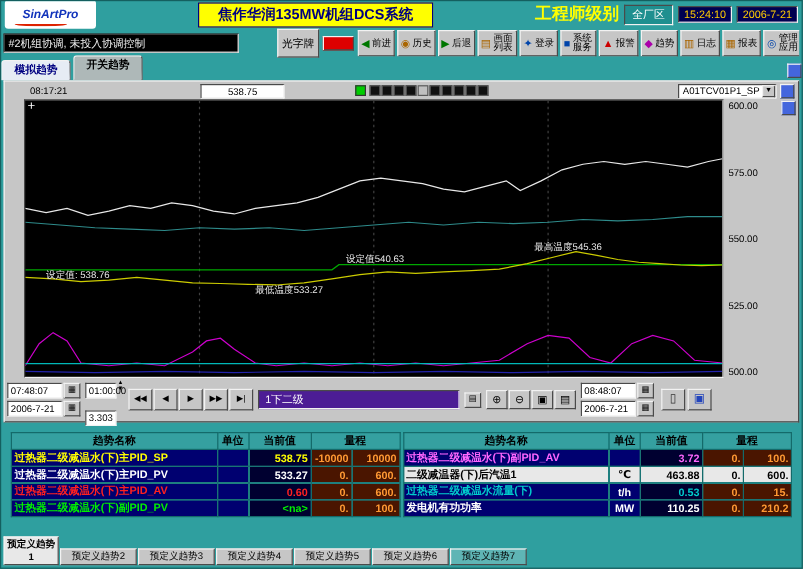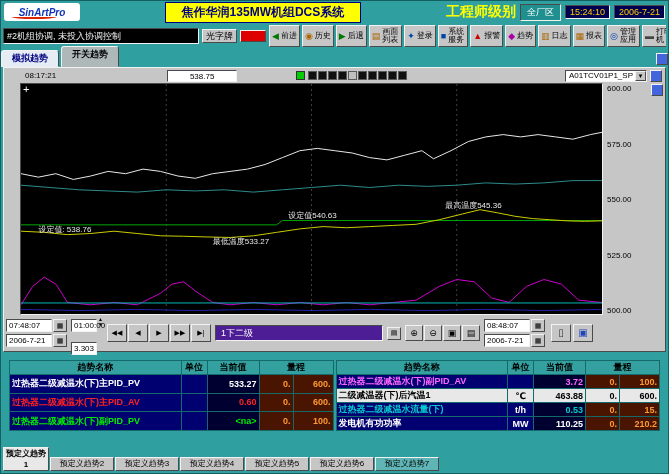--- a/index.html
+++ b/index.html
@@ -3,32 +3,32 @@
 <meta charset="utf-8">
 <style>
   *{margin:0;padding:0;box-sizing:border-box;font-family:"Liberation Sans","DejaVu Sans",sans-serif;}
   body{background:#4a4a4a;display:flex;justify-content:flex-start;}
   .window{width:669px;height:474px;background:#2f9f9f;border:1px solid #145f5f;display:flex;flex-direction:column;overflow:hidden;position:relative;}
   .raised{border:1px solid;border-color:#f2f2f2 #4a4a4a #4a4a4a #f2f2f2;background:#c6c6c6;}
   .sunken{border:1px solid;border-color:#4a4a4a #f2f2f2 #f2f2f2 #4a4a4a;}
 
   
   .titlebar{height:22px;display:flex;align-items:center;gap:4px;padding:1px 3px;flex:0 0 auto;}
-  .logo{width:76px;height:18px;background:#fff;border-radius:3px;display:flex;align-items:center;justify-content:center;position:relative;flex:0 0 auto;}
+  .logo{width:76px;height:24px;background:#fff;border-radius:3px;display:flex;align-items:center;justify-content:center;position:relative;flex:0 0 auto;}
   .logo-text{font-style:italic;font-weight:bold;font-size:10px;color:#1133bb;}
   .logo-swoosh{position:absolute;left:8px;bottom:2px;width:44px;height:4px;border-bottom:2px solid #dd2200;border-radius:0 0 50% 50%;}
   .title-box{margin:0 auto;background:#ffff00;border:1px solid #000080;color:#000080;font-weight:bold;font-size:12px;padding:1px 16px;white-space:nowrap;}
   .user-level{color:#ffff00;font-size:14px;font-weight:bold;white-space:nowrap;}
   .area-box{background:#1f8f8f;color:#fff;font-size:9px;padding:1px 6px;border:1px solid;border-color:#4a4a4a #f2f2f2 #f2f2f2 #4a4a4a;white-space:nowrap;cursor:pointer;}
   .clock-box,.date-box{background:#000050;color:#ffcc00;font-size:9px;padding:1px 4px;border:1px solid;border-color:#4a4a4a #f2f2f2 #f2f2f2 #4a4a4a;white-space:nowrap;}
 
   
   .toolbar-row{height:26px;display:flex;align-items:center;gap:3px;padding:0 2px;flex:0 0 auto;overflow:hidden;}
   .status-box{width:196px;height:16px;background:#000;color:#f0f0f0;font-size:9px;line-height:14px;padding:0 3px;border:1px solid;border-color:#4a4a4a #f2f2f2 #f2f2f2 #4a4a4a;white-space:nowrap;overflow:hidden;flex:0 0 auto;}
-  .annunciator-btn{height:14px;font-size:9px;padding:0 3px;cursor:pointer;flex:0 0 auto;}
+  .annunciator-btn{height:24px;font-size:9px;padding:0 3px;cursor:pointer;flex:0 0 auto;margin-left:29px;}
   .alarm-box{width:26px;height:12px;background:#dd0000;border:1px solid;border-color:#f2f2f2 #4a4a4a #4a4a4a #f2f2f2;flex:0 0 auto;cursor:pointer;}
   .toolbar{display:flex;gap:2px;flex:1;overflow:hidden;}
   .tb-btn{display:flex;align-items:center;gap:2px;height:22px;padding:1px 2px;background:#c6c6c6;border:1px solid;border-color:#f2f2f2 #4a4a4a #4a4a4a #f2f2f2;cursor:pointer;flex:0 0 auto;}
   .tb-icon{font-size:9px;line-height:9px;}
   .tb-label{display:inline-block;max-width:17px;font-size:8px;line-height:8px;white-space:normal;text-align:left;color:#000;}
 
   
   .view-tabs{height:18px;display:flex;align-items:flex-end;gap:2px;padding:0 0;flex:0 0 auto;}
   .vtab{height:21px;padding:1px 10px;font-size:9px;font-weight:bold;background:#aeb8b8;border:1px solid;border-color:#f2f2f2 #4a4a4a transparent #f2f2f2;border-radius:3px 3px 0 0;color:#000;cursor:pointer;white-space:nowrap;}
   .vtab.active{background:#e6ecf4;color:#000080;height:17px;}
@@ -302,20 +302,27 @@
       <thead>
           <tr>
         <th>趋势名称</th>
         <th>单位</th>
         <th>当前值</th>
         <th colspan="2">量程</th>
       </tr>
         </thead>
       <tbody id="tbody-left">
           <tr>
+            <td class="name" style="color: rgb(255, 255, 0);">过热器二级减温水(下)主PID_SP</td>
+            <td class="unit"></td>
+            <td class="value" style="color: rgb(255, 255, 0);">538.75</td>
+            <td class="lo">-10000</td>
+            <td class="hi">10000</td>
+          </tr>
+          <tr>
             <td class="name" style="color: rgb(255, 255, 255);">过热器二级减温水(下)主PID_PV</td>
             <td class="unit"></td>
             <td class="value" style="color: rgb(255, 255, 255);">533.27</td>
             <td class="lo">0.</td>
             <td class="hi">600.</td>
           </tr>
           <tr>
             <td class="name" style="color: rgb(255, 32, 32);">过热器二级减温水(下)主PID_AV</td>
             <td class="unit"></td>
             <td class="value" style="color: rgb(255, 32, 32);">0.60</td>

